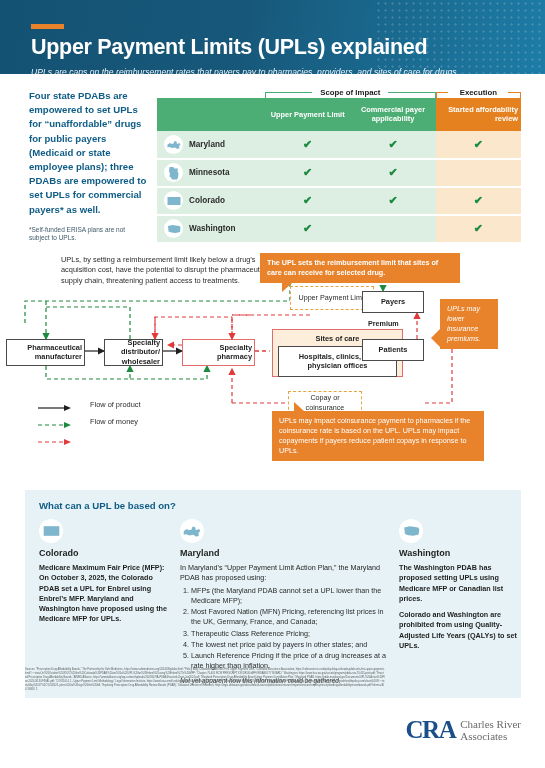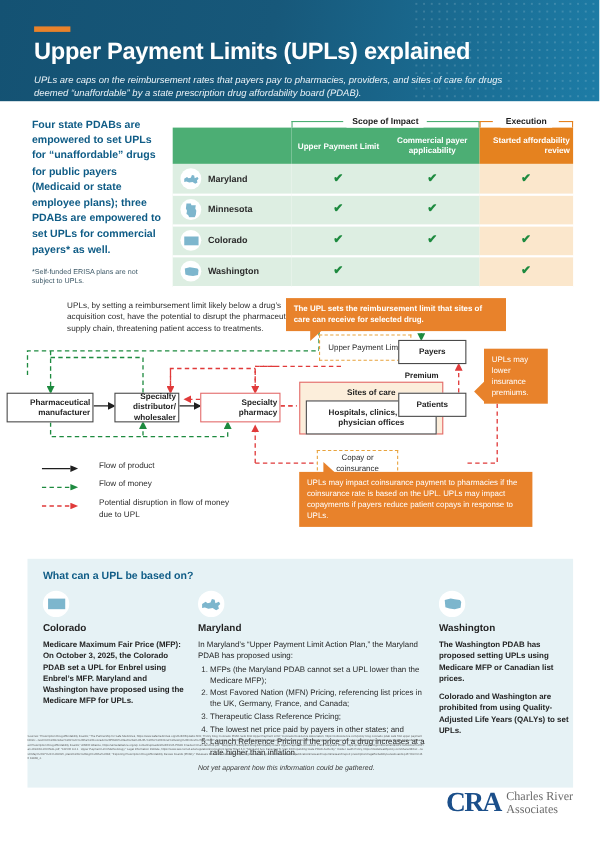--- a/index.html
+++ b/index.html
@@ -9,21 +9,21 @@
     background:#ffffff;
     font-family:"Liberation Sans", sans-serif;
     color:#3c3c3c;
     overflow:hidden;
     position:relative;
   }
 
   
   .header {
     position:relative;
-    height:92px;
+    height:74px;
     background:linear-gradient(100deg,#145273 0%,#17587a 45%,#1d7ca6 100%);
     padding:24px 28px 0 31px;
     overflow:hidden;
   }
   .header-dots {
     position:absolute; top:0; right:0; width:170px; height:98px;
     background-image:radial-gradient(circle, rgba(255,255,255,.16) 1px, transparent 1.2px);
     background-size:7px 7px;
     opacity:.9;
   }
@@ -350,21 +350,21 @@
   <div class="dbox" style="left:362px; top:88px; width:62px; height:22px;">Patients</div>
   <div class="edge-label" style="left:366px; top:68px;">Premium</div>
 
   <div class="dashbox" style="left:288px; top:140px; width:74px; height:24px;">Copay or coinsurance</div>
 
   <div class="callout" style="left:260px; top:2px; width:200px;font-weight:bold;">
     <span>The UPL sets the reimbursement limit that sites of care can receive for selected drug.</span>
     <span class="tail" style="left:22px; bottom:-9px; border-left:10px solid #e8822b; border-bottom:9px solid transparent;"></span>
   </div>
 
-  <div class="callout" style="left:440px; top:48px; width:58px;">
+  <div class="callout" style="left:440px; top:48px; width:58px;font-style:italic;">
     <span>UPLs may lower insurance premiums.</span>
     <span class="tail" style="left:-9px; top:30px; border-right:9px solid #e8822b; border-top:9px solid transparent; border-bottom:9px solid transparent;"></span>
   </div>
 
   <div class="callout" style="left:272px; top:160px; width:212px;">
     <span>UPLs may impact coinsurance payment to pharmacies if the coinsurance rate is based on the UPL. UPLs may impact copayments if payers reduce patient copays in response to UPLs.</span>
     <span class="tail" style="left:22px; top:-9px; border-left:10px solid #e8822b; border-top:9px solid transparent;"></span>
   </div>
 
   <div class="legend" style="left:38px; top:148px;">
@@ -386,21 +386,20 @@
       </span>
       <span>Flow of money</span>
     </div>
     <div class="legend-row">
       <span class="legend-key">
         <svg width="34" height="6">
             <line x1="0" y1="3" x2="26" y2="3" stroke="#e03a3a" stroke-width="1.2" stroke-dasharray="4,3"></line>
             <path d="M26,0 L33,3 L26,6 z" fill="#e03a3a"></path>
           </svg>
       </span>
-      <span style="max-width:120px; display:inline-block;">Potential disruption in flow of money due to UPL</span>
     </div>
   </div>
 </div>
 
 <div class="panel">
   <div class="panel-title">What can a UPL be based on?</div>
   <div class="panel-cols">
 
     <div class="pcol pc1">
       <div class="pcircle">

